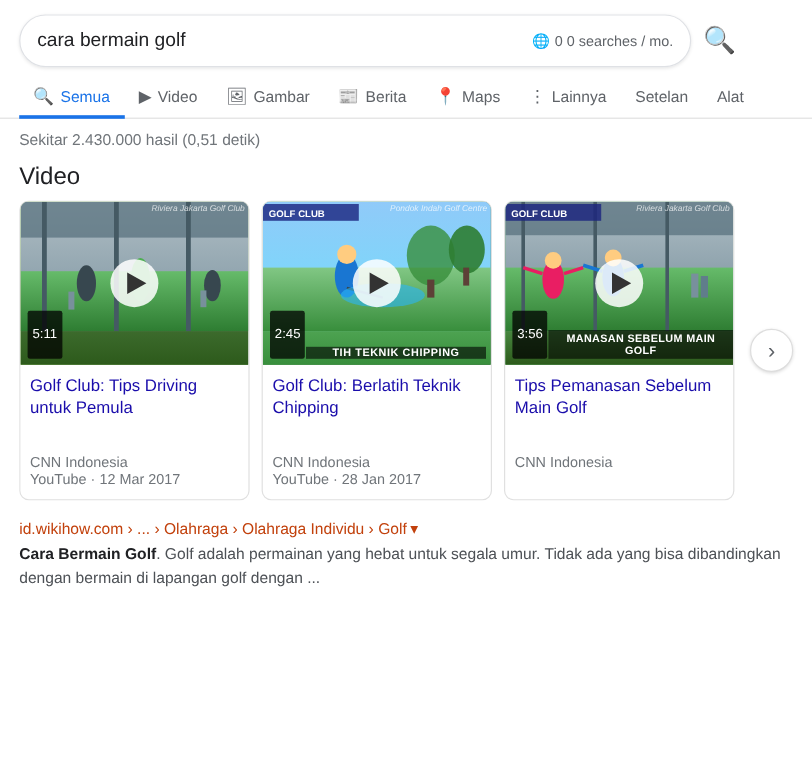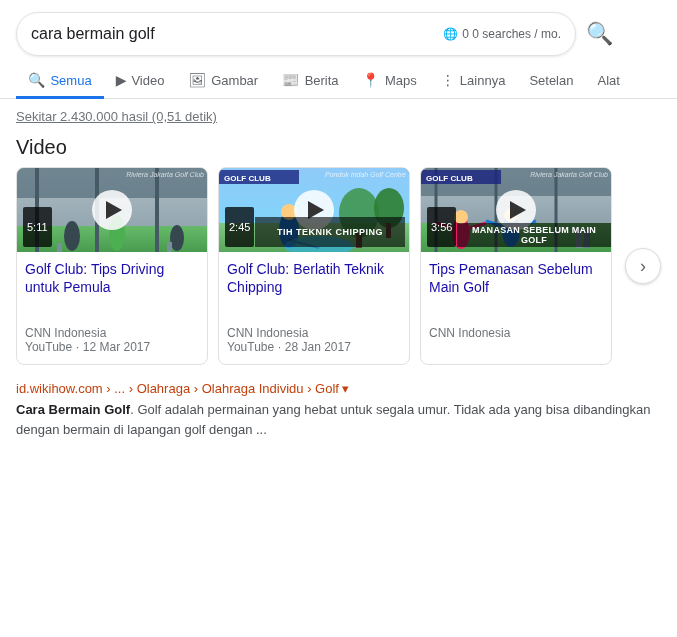--- a/index.html
+++ b/index.html
@@ -78,21 +78,20 @@
     }
     .nav-tab .tab-icon {
       font-size: 14px;
     }
 
     
     .results-info {
       padding: 10px 16px 6px 16px;
       font-size: 13px;
       color: #70757a;
-      text-decoration: underline;
     }
 
     
     .section-title {
       padding: 6px 16px 8px 16px;
       font-size: 20px;
       font-weight: 400;
       color: #202124;
     }
 
@@ -115,21 +114,21 @@
       flex-shrink: 0;
       border: 1px solid #e0e0e0;
       border-radius: 8px;
       overflow: hidden;
       background: #fff;
     }
 
     .video-thumbnail {
       position: relative;
       width: 100%;
-      height: 84px;
+      height: 136px;
       background: #333;
       overflow: hidden;
     }
 
     .play-button {
       position: absolute;
       top: 50%;
       left: 50%;
       transform: translate(-50%, -50%);
       width: 40px;
@@ -419,21 +418,21 @@
 
             <rect x="0" y="2" width="80" height="14" fill="#1a237e" opacity="0.8"></rect>
             <text x="5" y="13" font-size="8" fill="white" font-weight="bold">GOLF CLUB</text>
           </svg>
         </div>
         <span class="video-watermark thumb-watermark" style="font-size:7px; color:rgba(255,255,255,0.7); top:3px; right:3px; position:absolute; text-align:right; font-style:italic; white-space:nowrap;">Pondok Indah Golf Centre</span>
         <div class="play-button">
           <div class="play-triangle"></div>
         </div>
         <span class="video-duration">2:45</span>
-        <span class="video-label-overlay" style="position:absolute; bottom:5px; left:36px; right:4px; background:rgba(0,0,0,0.6); color:#fff; font-size:9px; padding:10px 4px; text-align:center; font-weight:bold; letter-spacing:0.5px;">TIH TEKNIK CHIPPING</span>
+        <span class="video-label-overlay" style="position:absolute; bottom:5px; left:36px; right:4px; background:rgba(0,0,0,0.6); color:#fff; font-size:9px; padding:0 4px; text-align:center; font-weight:bold; letter-spacing:0.5px;">TIH TEKNIK CHIPPING</span>
       </div>
       <div class="video-info">
         <div class="video-title">Golf Club: Berlatih Teknik Chipping</div>
         <div class="video-source">
           <span class="source-name">CNN Indonesia</span>
           <span class="source-detail">YouTube · 28 Jan 2017</span>
         </div>
       </div>
     </div>
 

